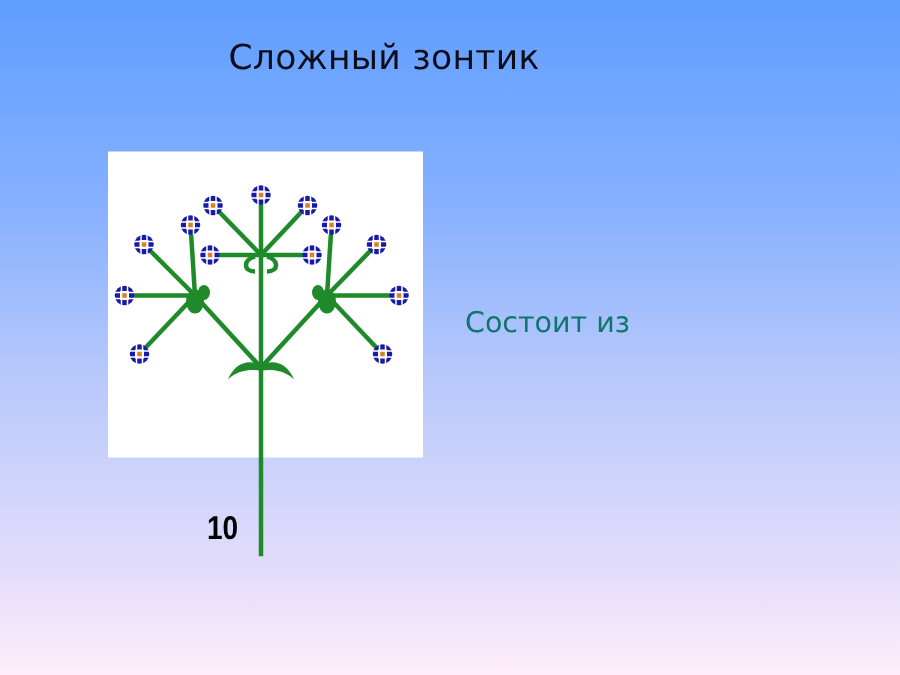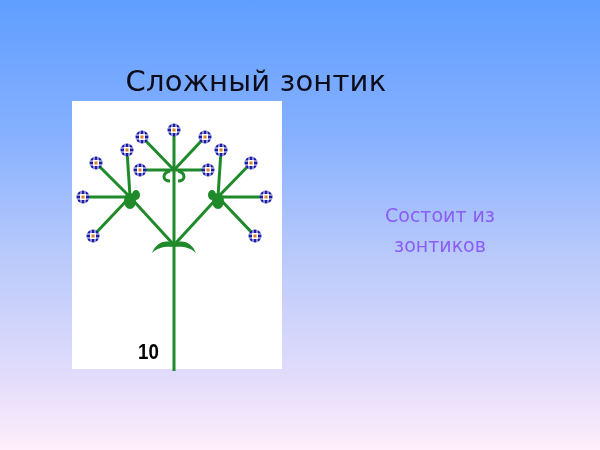--- a/index.html
+++ b/index.html
@@ -3,35 +3,35 @@
 <meta charset="utf-8">
 <style>
   html, body { margin: 0; padding: 0; }
   body {
     width: 600px; height: 450px; overflow: hidden; position: relative;
     background: linear-gradient(to bottom, #5f9eff 0%, #86b0ff 30%, #b6c8fb 55%, #e4ddfb 85%, #ffeefb 100%);
     font-family: "DejaVu Sans", sans-serif;
   }
   .slide-title {
     position: absolute; left: 0; top: 26px; width: 512px; text-align: center;
-    font-size: 29px; color: #0d0d1a; letter-spacing: 0.2px; margin-top: 38px;
+    font-size: 23px; color: #0d0d1a; letter-spacing: 0.2px;
   }
   .figure-panel {
-    position: absolute; left: 72px; top: 101px; width: 210px; height: 268px;
+    position: absolute; left: 72px; top: 101px; width: 210px; height: 204px;
     background: #ffffff;
   }
   .figure-panel svg { position: absolute; left: 0; top: 0; }
   .figure-number {
     position: absolute; left: 66px; top: 238px;
     font-family: "Liberation Sans", sans-serif; font-weight: bold;
     font-size: 22px; color: #000; transform: scaleX(0.85); transform-origin: left top;
   }
   .description {
-    position: absolute; left: 310px; top: 200px; width: 260px; text-align: center;
-    font-size: 19px; line-height: 30px; color: #8b5cf6;
+    position: absolute; left: 310px; top: 200px; width: 260px; text-align: left;
+    font-size: 19px; line-height: 30px; color: #0f766e;
   }
 </style>
 </head>
 <body>
 
 <div class="slide-title">Сложный зонтик</div>
 
 <div class="figure-panel">
   <svg width="210" height="270" viewBox="0 0 210 270">
     <defs>
@@ -109,14 +109,13 @@
       <use href="#flower" x="179" y="62"></use>
       <use href="#flower" x="194" y="96"></use>
       <use href="#flower" x="183" y="135"></use>
     </g>
   </svg>
   <div class="figure-number">10</div>
 </div>
 
 <div class="description">
   <div>Состоит из</div>
-  <div>зонтиков</div>
 </div>
 
 </body></html>

